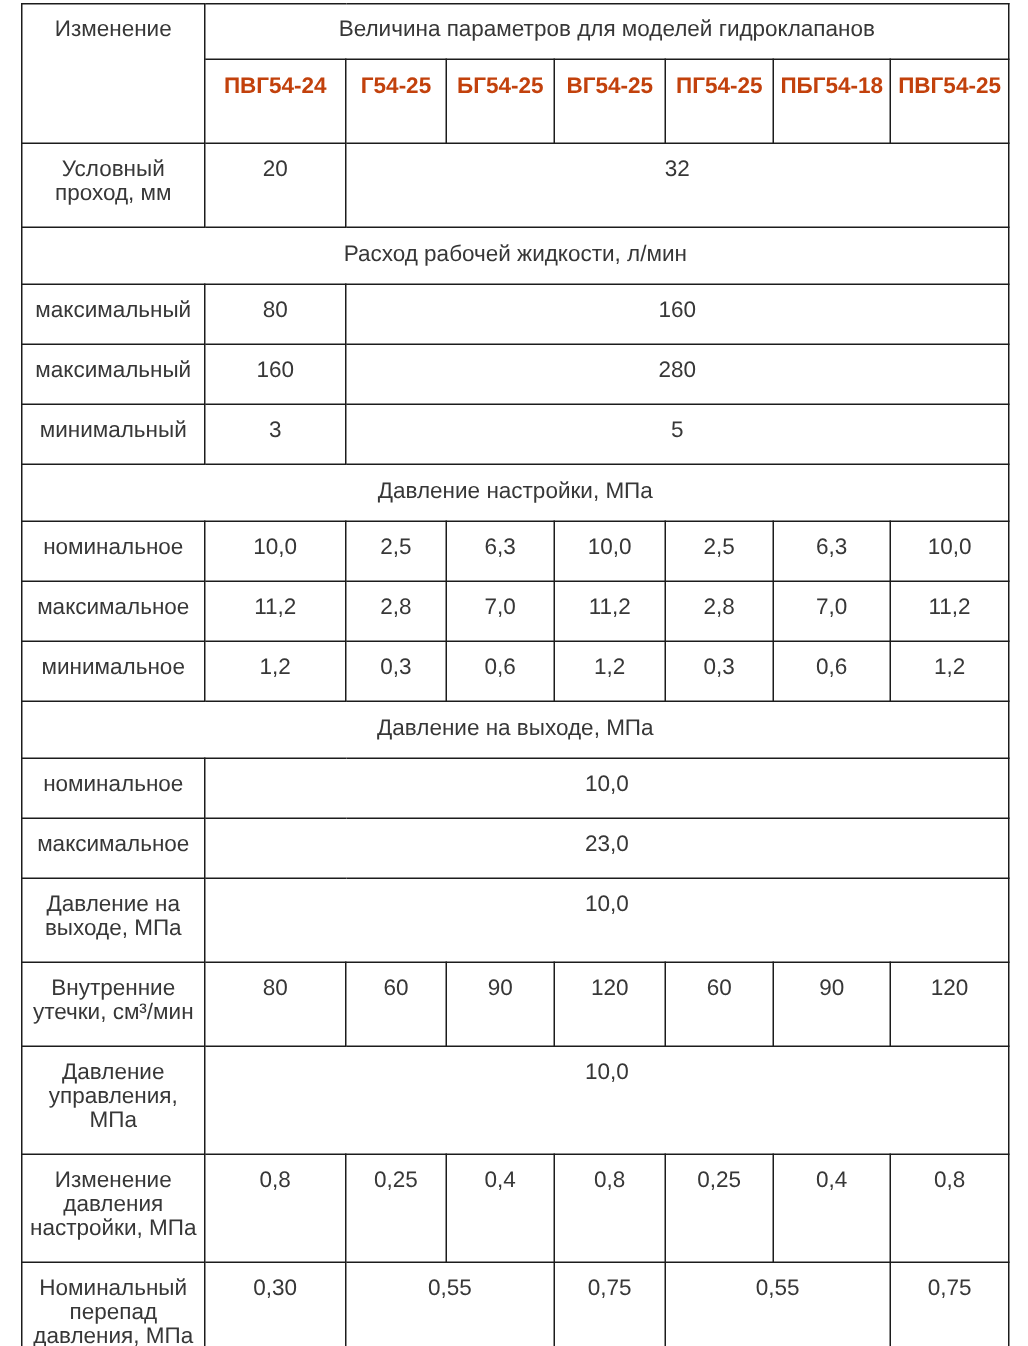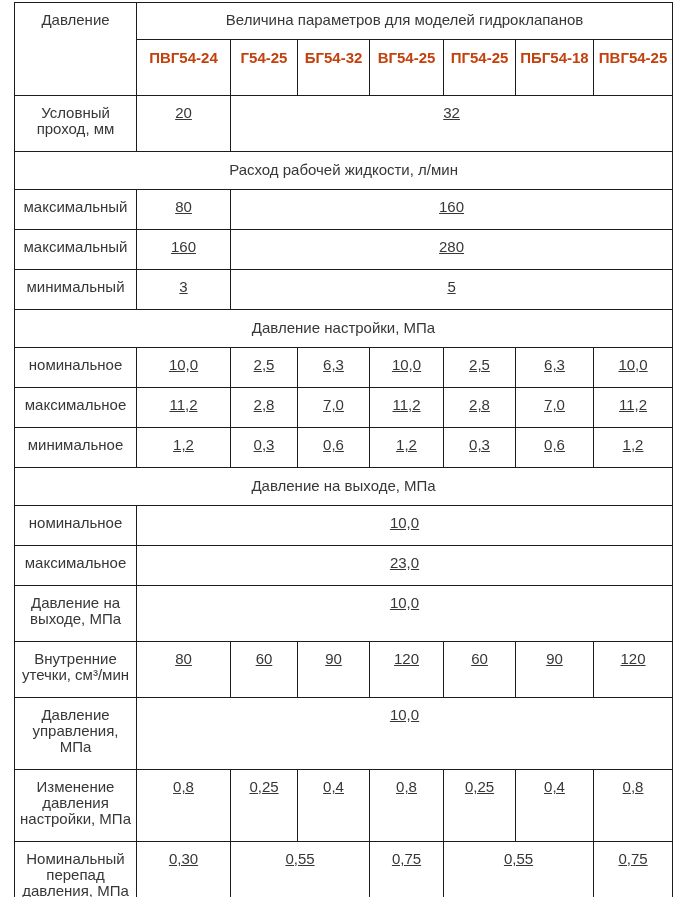--- a/index.html
+++ b/index.html
@@ -28,46 +28,46 @@
   thead th.params{padding:9px 4px 11px;}
   thead th.group{padding:9px 4px 11px;height:14px;border-radius:11px;}
   thead th.model{
     font-weight:700;
     color:#c2410c;
     height:33px;
     padding-top:10px;
   }
   td.section{height:15px;padding:10px 4px 11px;}
   td.label{padding:9px 0 14px;height:14px;}
-  td.val{padding:9px 15px 12px;height:14px;text-decoration:underline;}
+  td.val{padding:9px 15px 12px;height:14px;}
 </style>
 </head>
 <body>
 
 <div class="wrap">
   <table>
     <colgroup>
       <col style="width:122px">
       <col style="width:94px">
       <col style="width:67px">
       <col style="width:72px">
       <col style="width:74px">
       <col style="width:72px">
       <col style="width:78px">
       <col style="width:79px">
     </colgroup>
     <thead>
       <tr>
-        <th class="params" rowspan="2">Давление</th>
+        <th class="params" rowspan="2">Изменение</th>
         <th class="group" colspan="7">Величина параметров для моделей гидроклапанов</th>
       </tr>
       <tr id="models-row">
           <th class="model">ПВГ54-24</th>
           <th class="model">Г54-25</th>
-          <th class="model">БГ54-32</th>
+          <th class="model">БГ54-25</th>
           <th class="model">ВГ54-25</th>
           <th class="model">ПГ54-25</th>
           <th class="model">ПБГ54-18</th>
           <th class="model">ПВГ54-25</th>
         </tr>
     </thead>
     <tbody id="table-body">
         <tr>
           <td class="label">Условный проход, мм</td>
           <td class="val" colspan="1">20</td>

